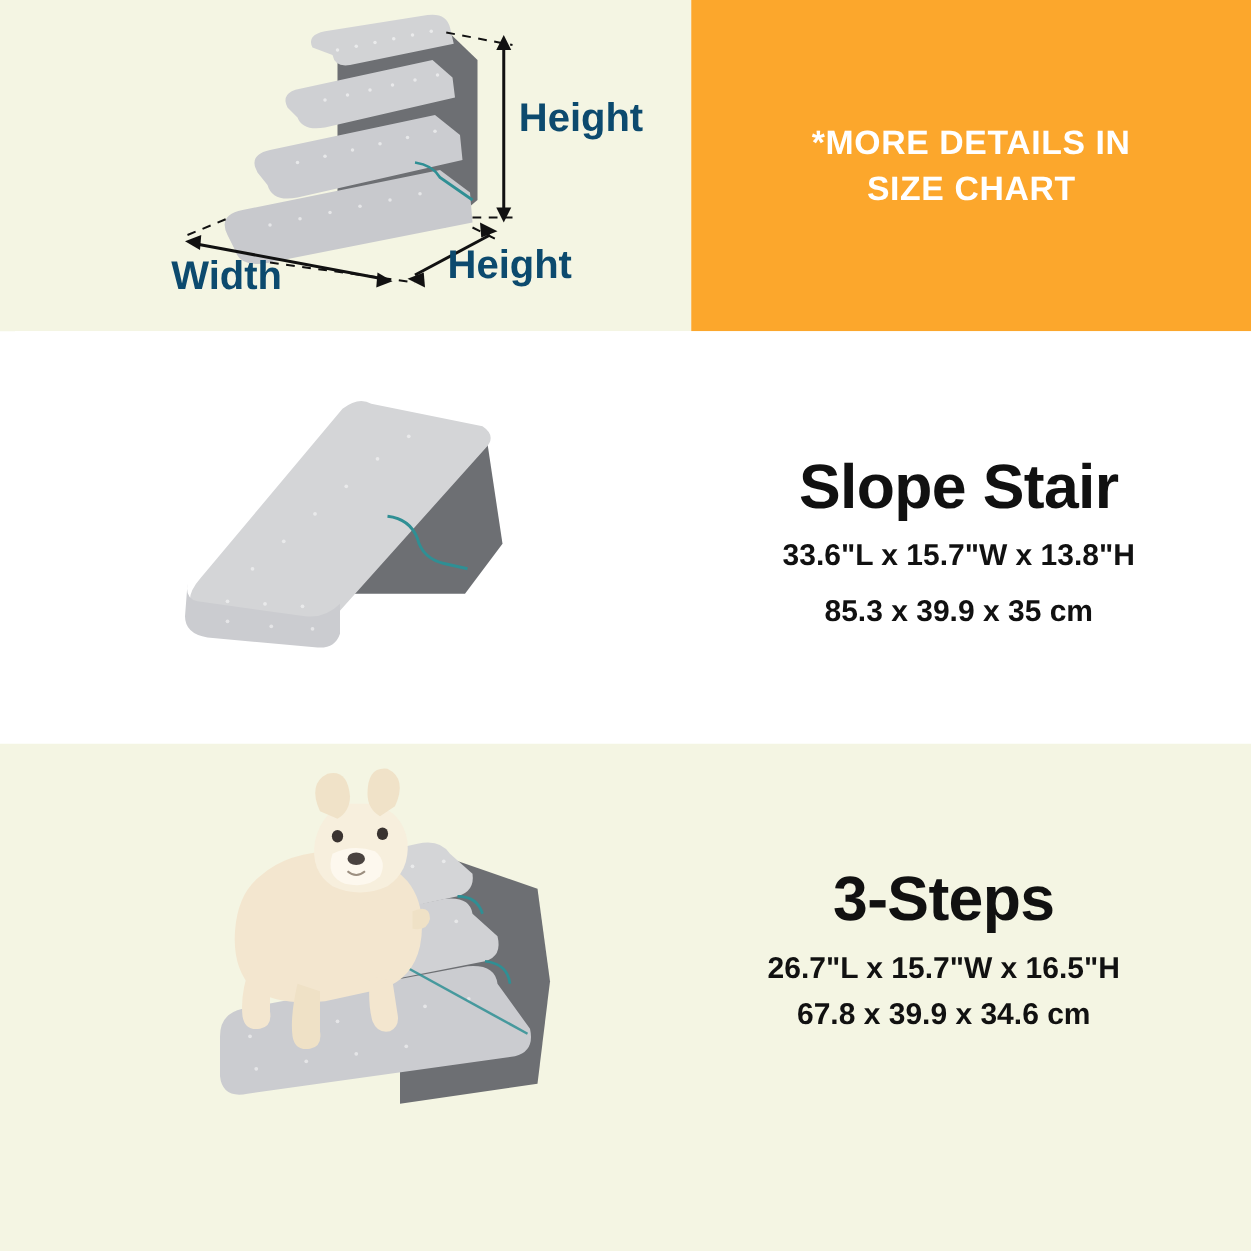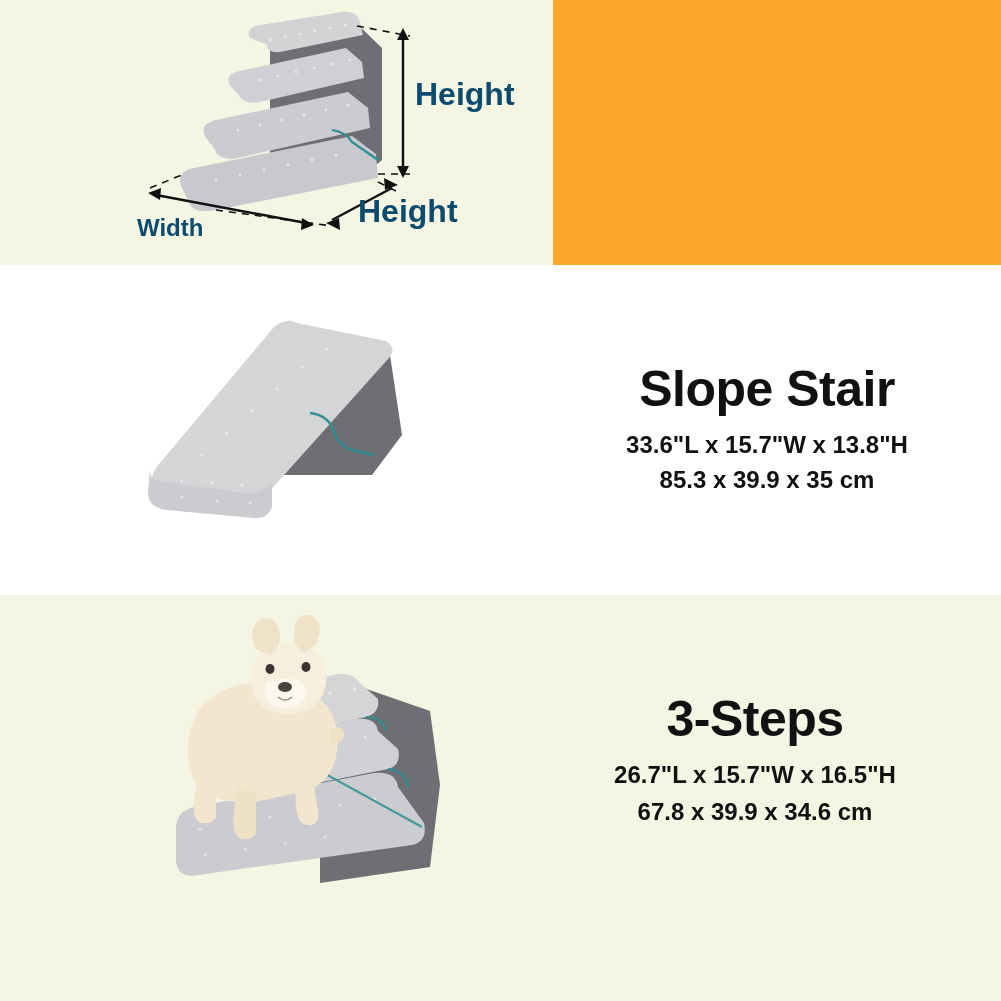--- a/index.html
+++ b/index.html
@@ -19,21 +19,21 @@
     display:flex;flex-direction:column;align-items:center;justify-content:center;
     color:#ffffff;font-weight:bold;letter-spacing:.5px;line-height:1.35;
     font-size:27px;text-align:center;
   }
   .more-details div{width:100%;}
 
   
   .lbl{position:absolute;font-weight:bold;color:#0c4a6e;}
   .lbl-height{left:415px;top:76px;font-size:32px;}
   .lbl-length{left:358px;top:193px;font-size:32px;}
-  .lbl-width{left:137px;top:214px;font-size:24px;}
+  .lbl-width{left:137px;top:202px;font-size:32px;}
 
   
   .band-mid{position:absolute;left:12px;top:265px;width:1001px;height:274px;background:#ffffff;}
   
   .band-bot{position:absolute;left:0;top:595px;width:1001px;height:406px;background:#f4f5e3;}
 
   
   .prod{position:absolute;text-align:center;width:470px;left:520px;}
   .prod .name{font-size:50px;font-weight:bold;color:#111;letter-spacing:-.5px;}
   .prod .dim{font-size:24px;font-weight:bold;color:#111;margin-top:10px;line-height:1.45;}
@@ -106,20 +106,24 @@
       <line x1="36" y1="185" x2="186" y2="213" stroke="#111" stroke-width="2.4"></line>
       <path d="M28 183 l13 -5 l-1 12 Z" fill="#111"></path>
       <path d="M194 215 l-13 5 l1 -12 Z" fill="#111"></path>
       <line x1="30" y1="178" x2="64" y2="164" stroke="#111" stroke-width="1.6" stroke-dasharray="7 6"></line>
     </svg>
 
     <div class="lbl lbl-height">Height</div>
     <div class="lbl lbl-length">Height</div>
     <div class="lbl lbl-width">Width</div>
 
+    <div class="more-details">
+      <div>*MORE DETAILS IN</div>
+      <div>SIZE CHART</div>
+    </div>
   </div>
 
   <div class="band-mid">
 
     <svg class="svg-abs" style="left:110px;top:50px;" width="400" height="250" viewBox="0 0 400 250">
 
       <path d="M170 10 L268 40 L280 120 L250 160 L150 160 L150 60 Z" fill="#6d6f73"></path>
 
       <path d="M175 8 Q165 2 152 12 L38 148 Q24 164 34 176 L120 188 Q134 190 146 178 L266 44 Q276 34 264 26 Z" fill="#d4d5d7"></path>
 
@@ -139,21 +143,21 @@
           <circle cx="95" cy="186" r="1.5"></circle>
           <circle cx="128" cy="188" r="1.5"></circle>
       </g>
 
       <path d="M188 98 Q206 100 212 116 Q216 132 234 136 L252 140" fill="none" stroke="#2f8f94" stroke-width="2.4"></path>
     </svg>
 
     <div class="prod prod-slope" style="top:95px;">
       <div class="name">Slope Stair</div>
       <div class="dim">33.6"L x 15.7"W x 13.8"H</div>
-      <div class="dim" style="margin-top:0;">85.3 x 39.9 x 35 cm</div>
+      <div class="dim" style="margin-top:10px;">85.3 x 39.9 x 35 cm</div>
     </div>
   </div>
 
   <div class="band-bot">
 
     <svg class="svg-abs" style="left:130px;top:10px;" width="420" height="300" viewBox="0 0 420 300">
 
       <path d="M225 80 L300 106 L310 180 L300 262 L190 278 L190 160 Z" fill="#6d6f73"></path>
 
       <path d="M230 78 Q222 66 204 70 L150 82 Q134 86 134 100 L134 118 Q136 132 154 130 L236 112 Q250 108 248 94 Z" fill="#d4d5d7"></path>

